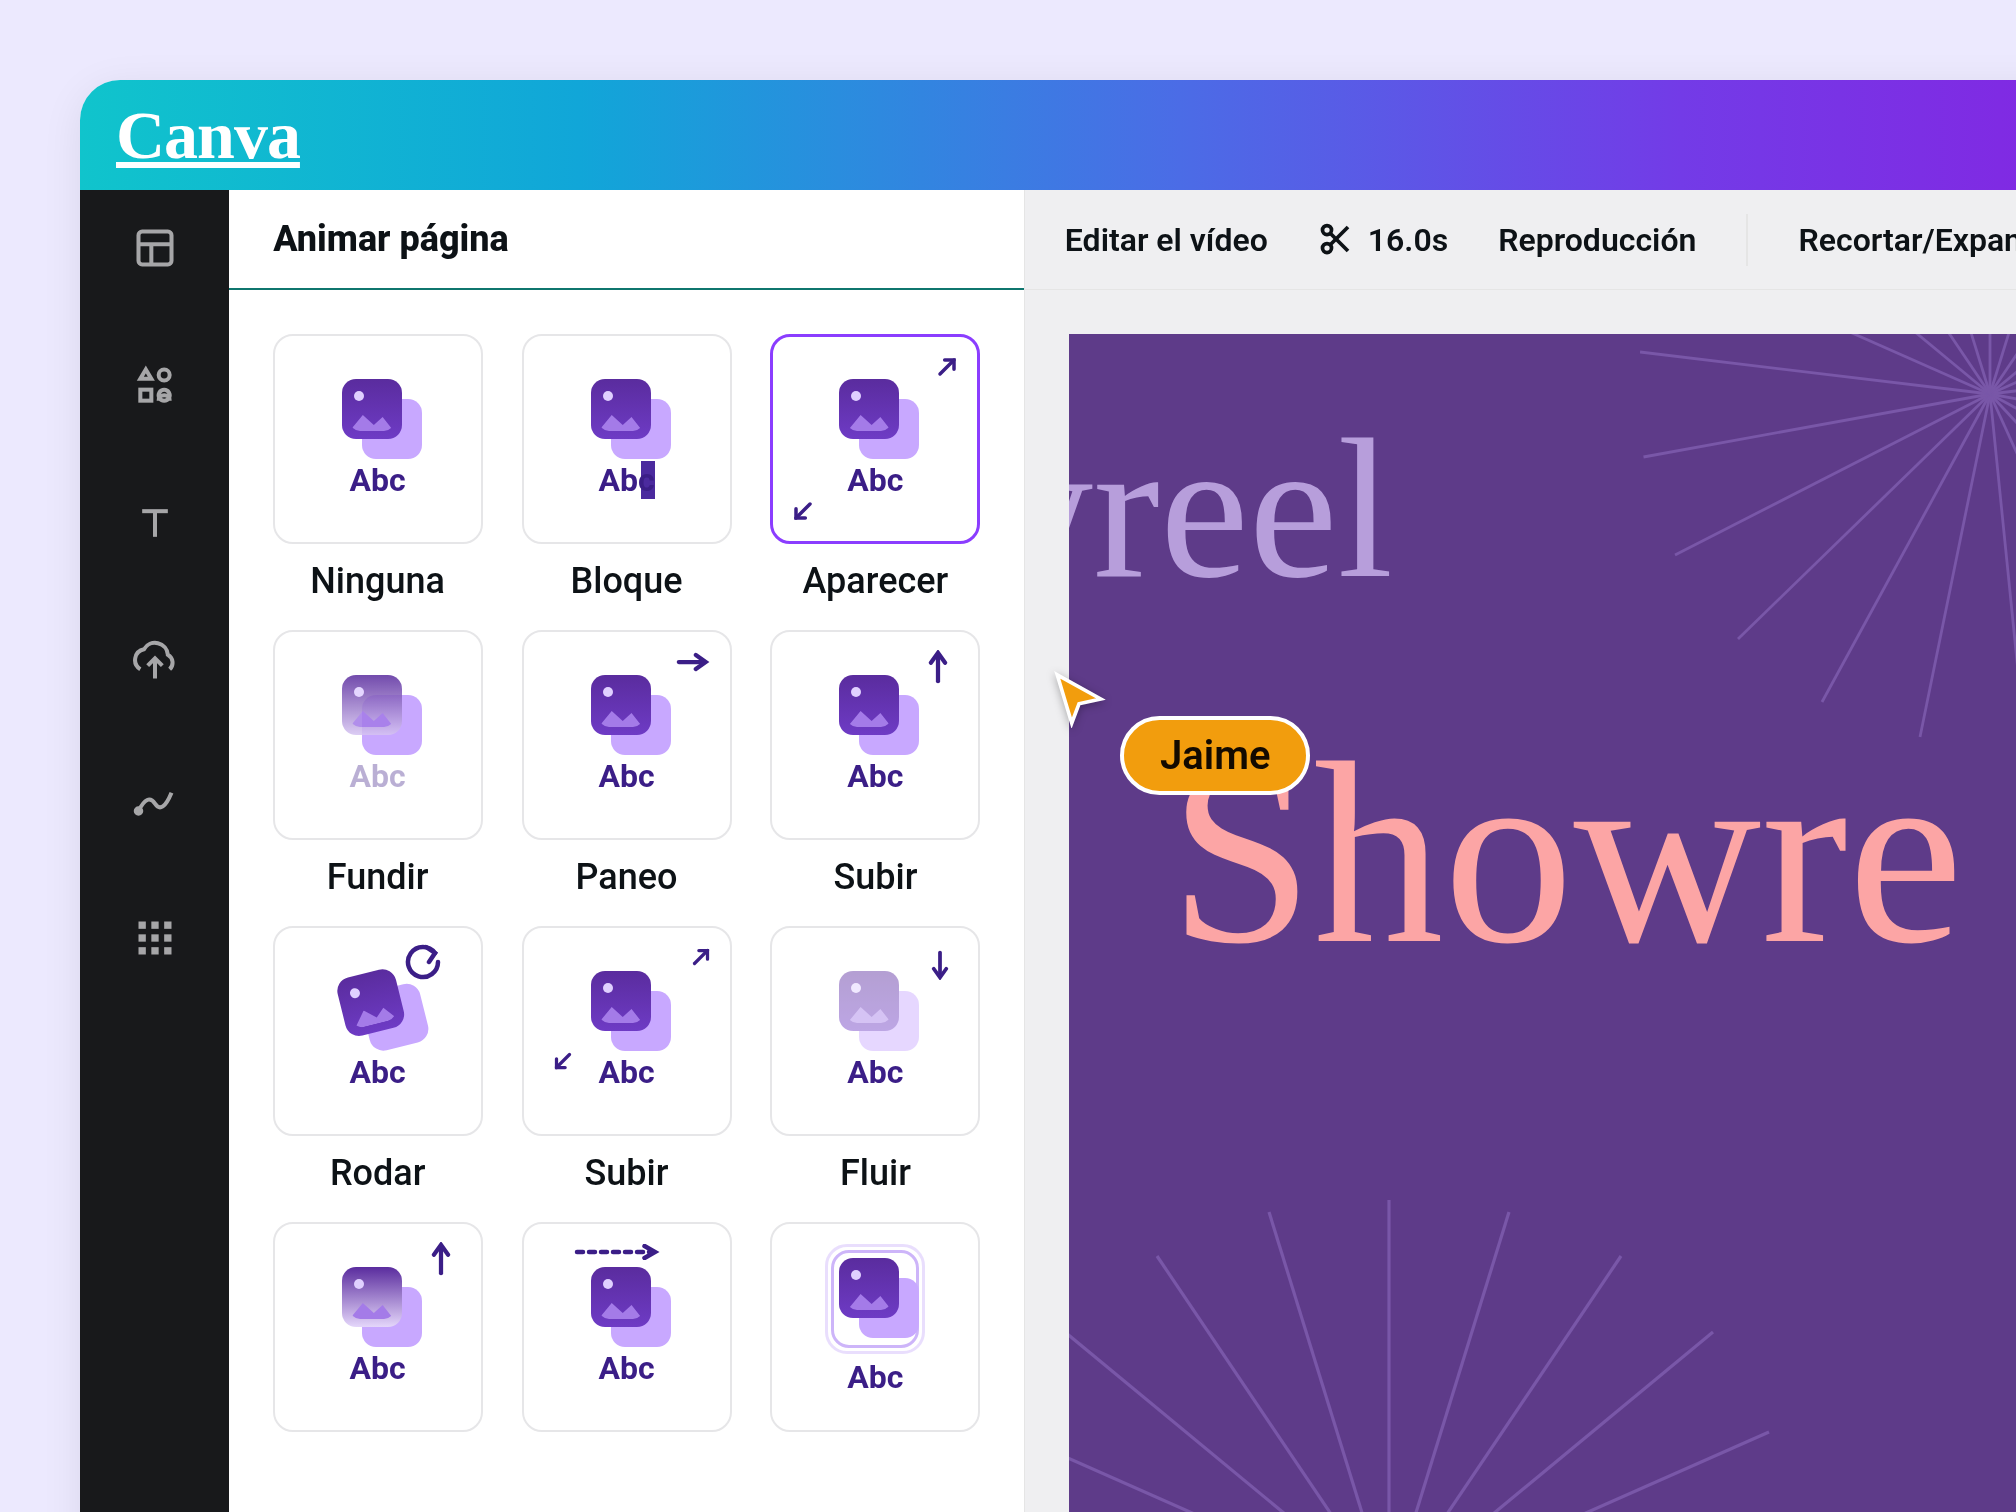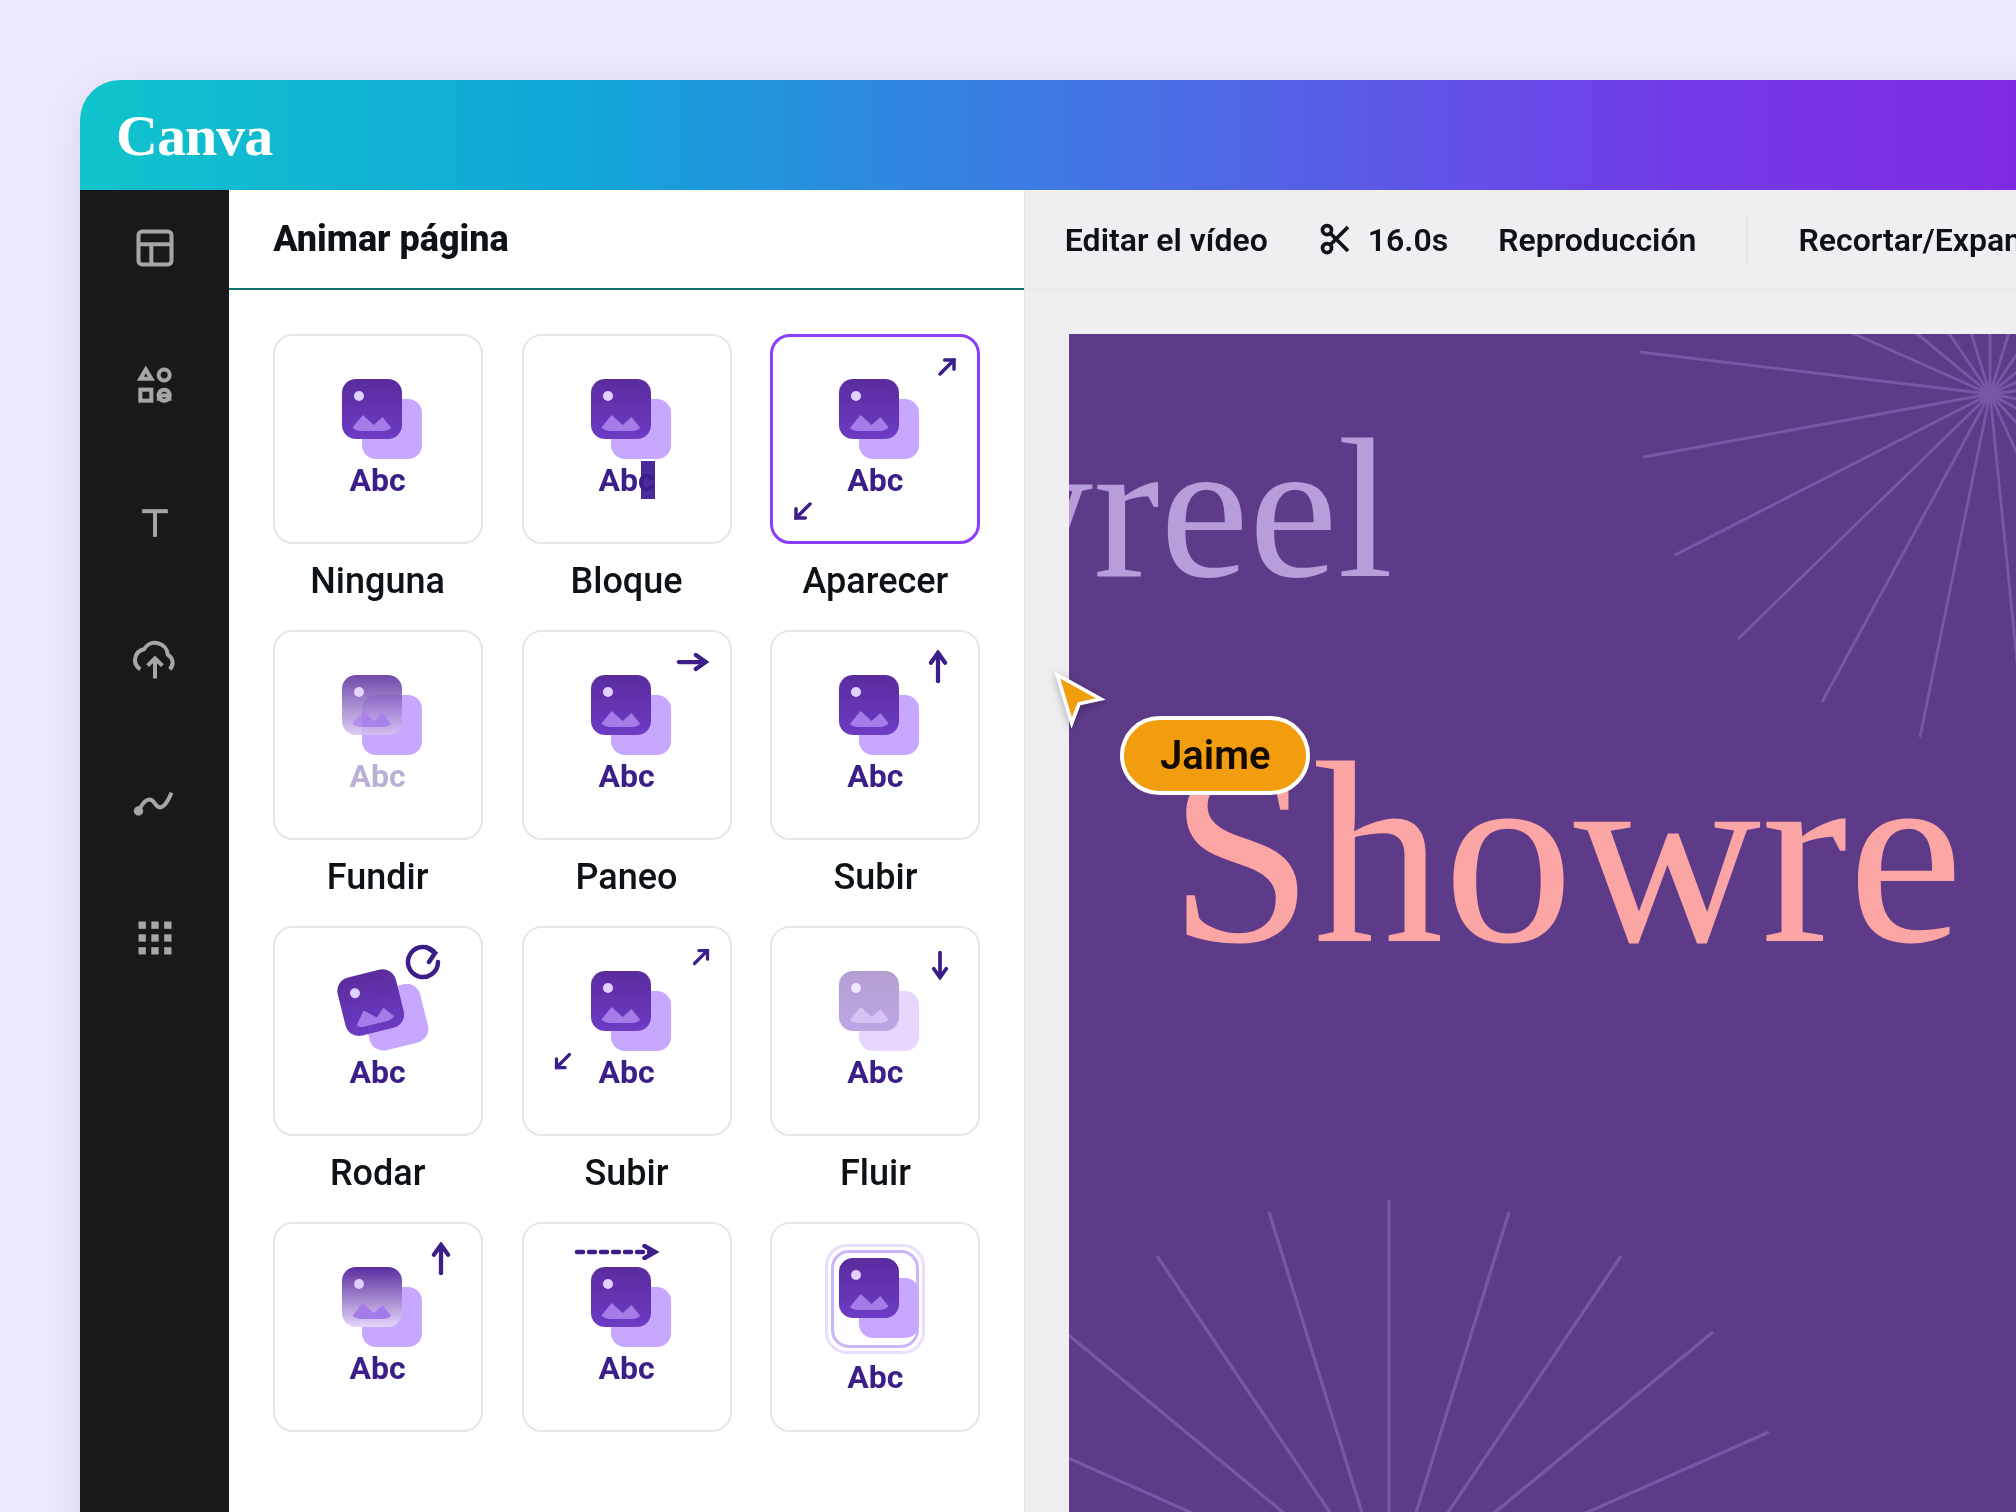--- a/index.html
+++ b/index.html
@@ -24,24 +24,25 @@
 
   .topbar {
     height: 110px;
     background: linear-gradient(90deg, #10C4CC 0%, #11A6D8 25%, #4B6CE6 55%, #733BE7 80%, #8227E2 100%);
     display: flex;
     align-items: center;
     padding-left: 36px;
   }
   .logo {
     font-family: "Brush Script MT", "Segoe Script", cursive;
-    font-size: 58px;
+    font-size: 68px;
     color: #fff;
     font-weight: 700;
     letter-spacing: -1px;
+    text-decoration: underline;
   }
 
   .workspace {
     display: flex;
     height: calc(100% - 110px);
   }
 
   .rail {
     width: 150px;
     background: #18191B;

